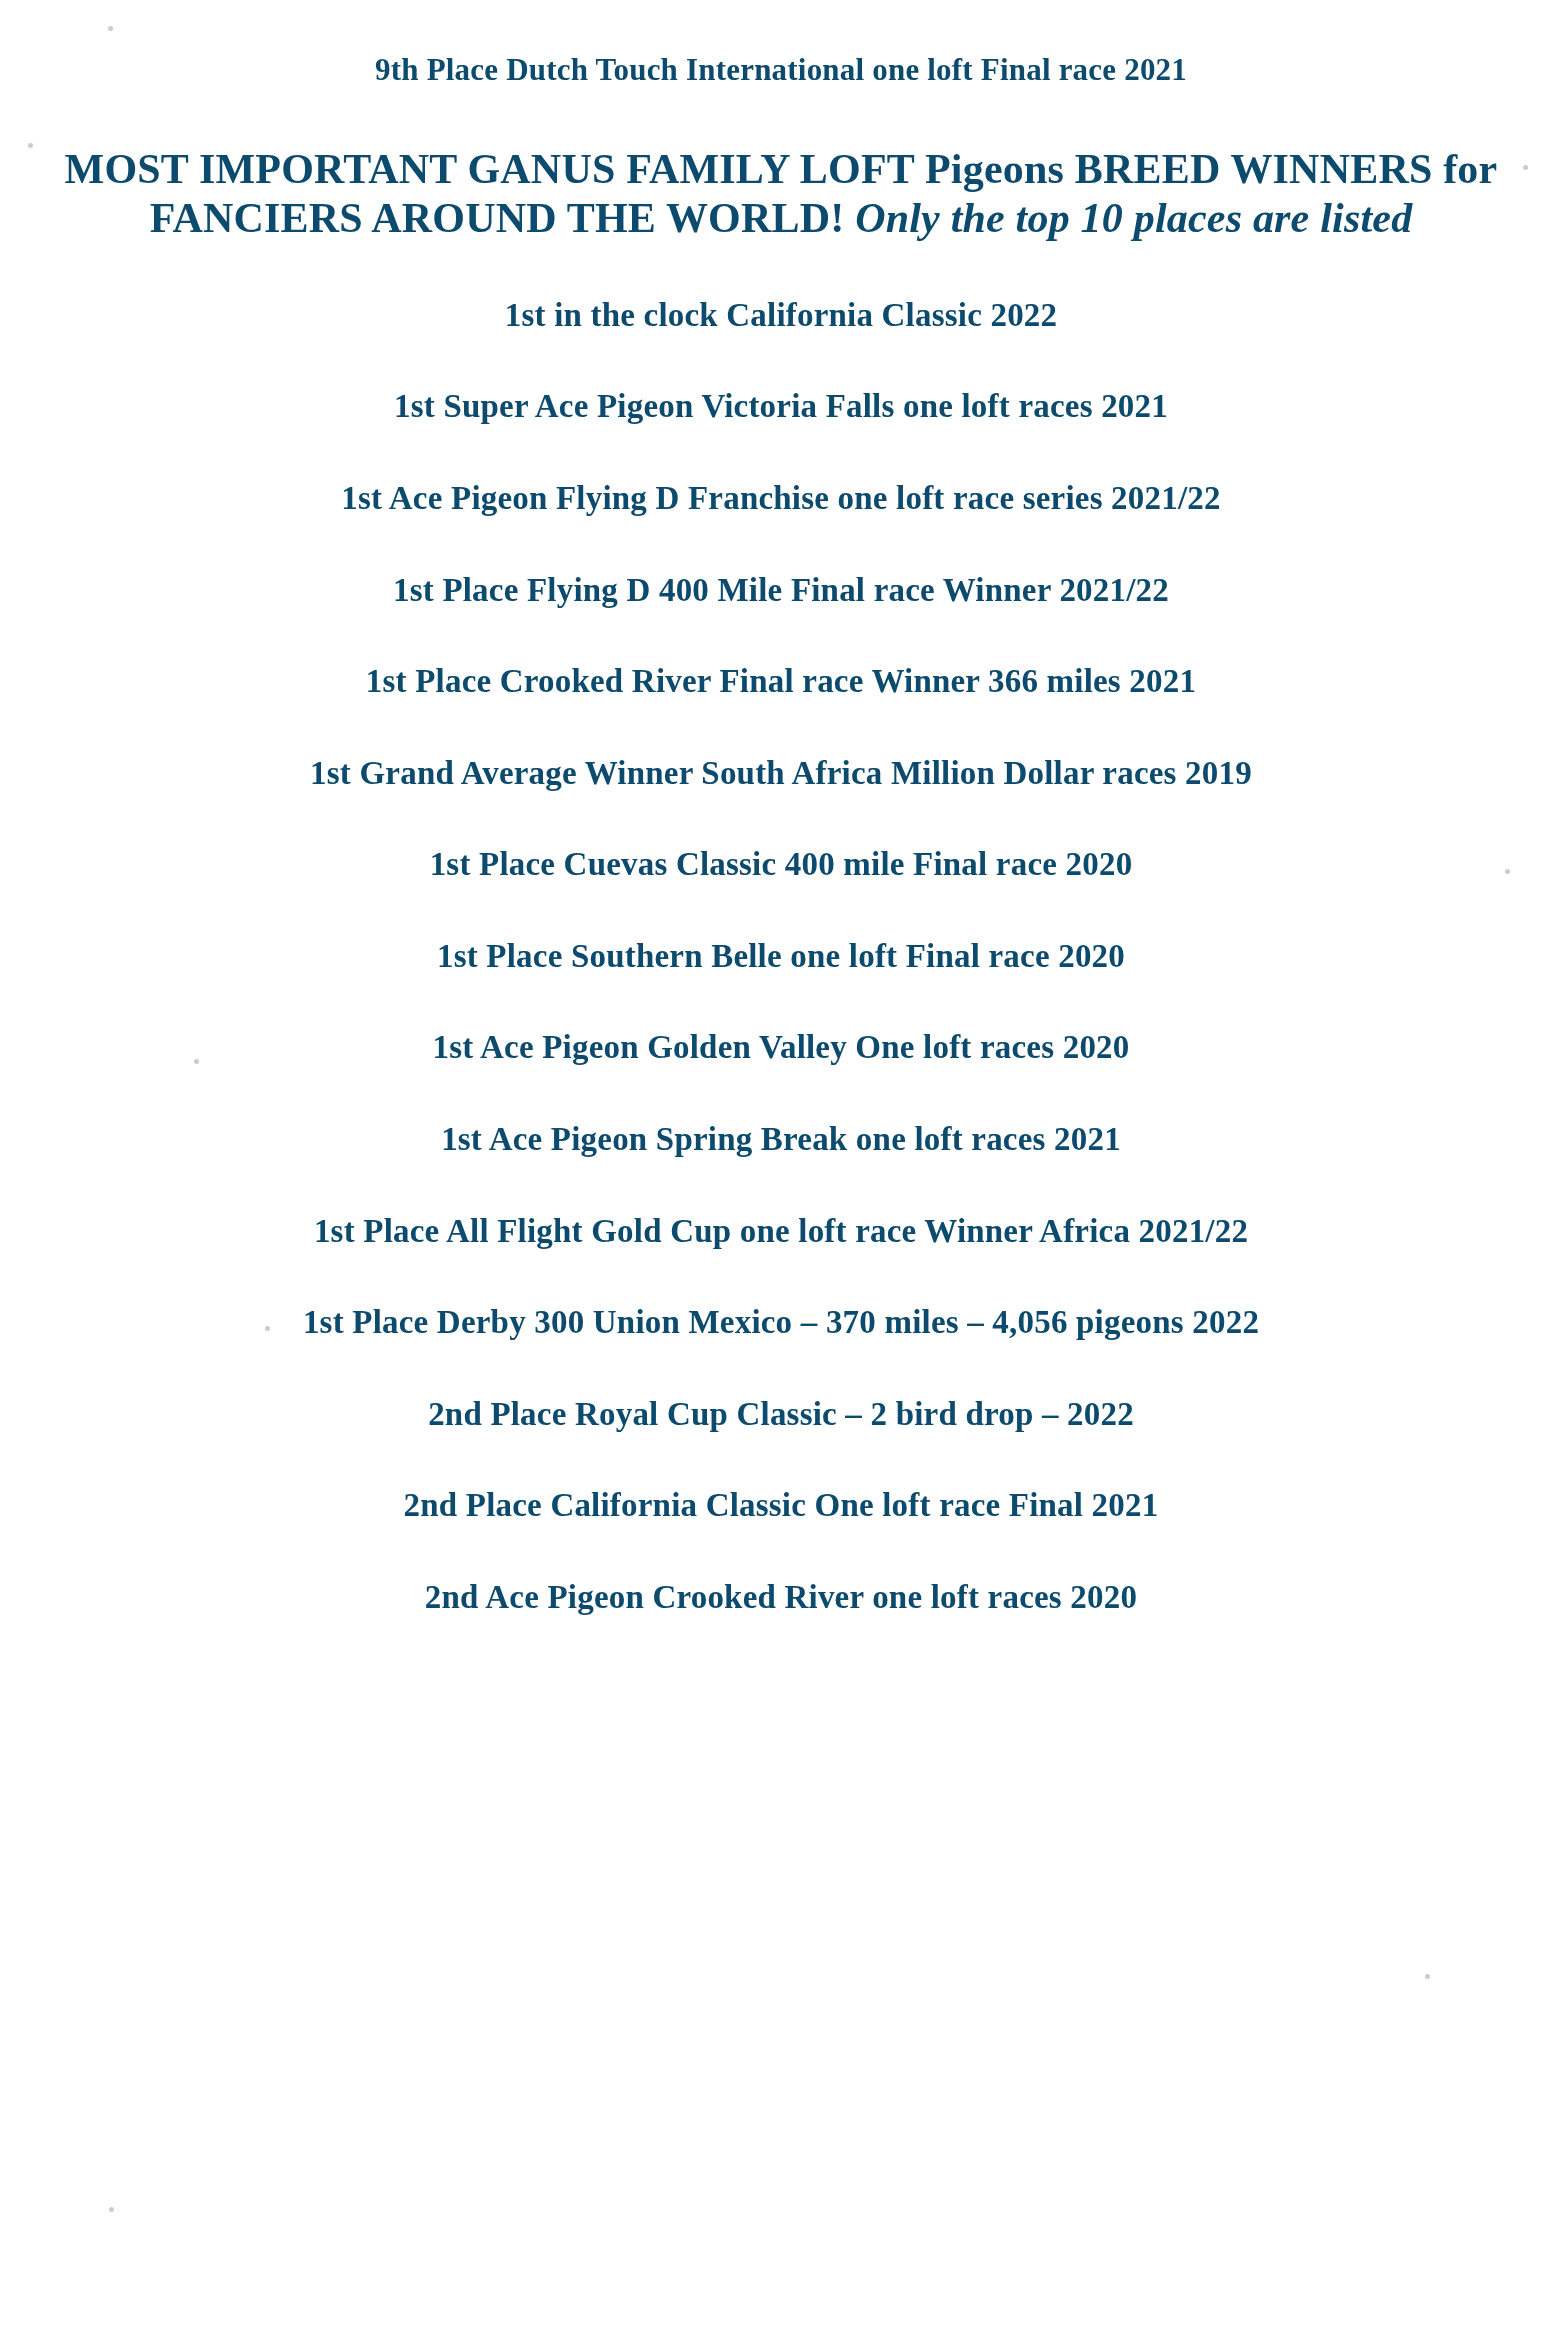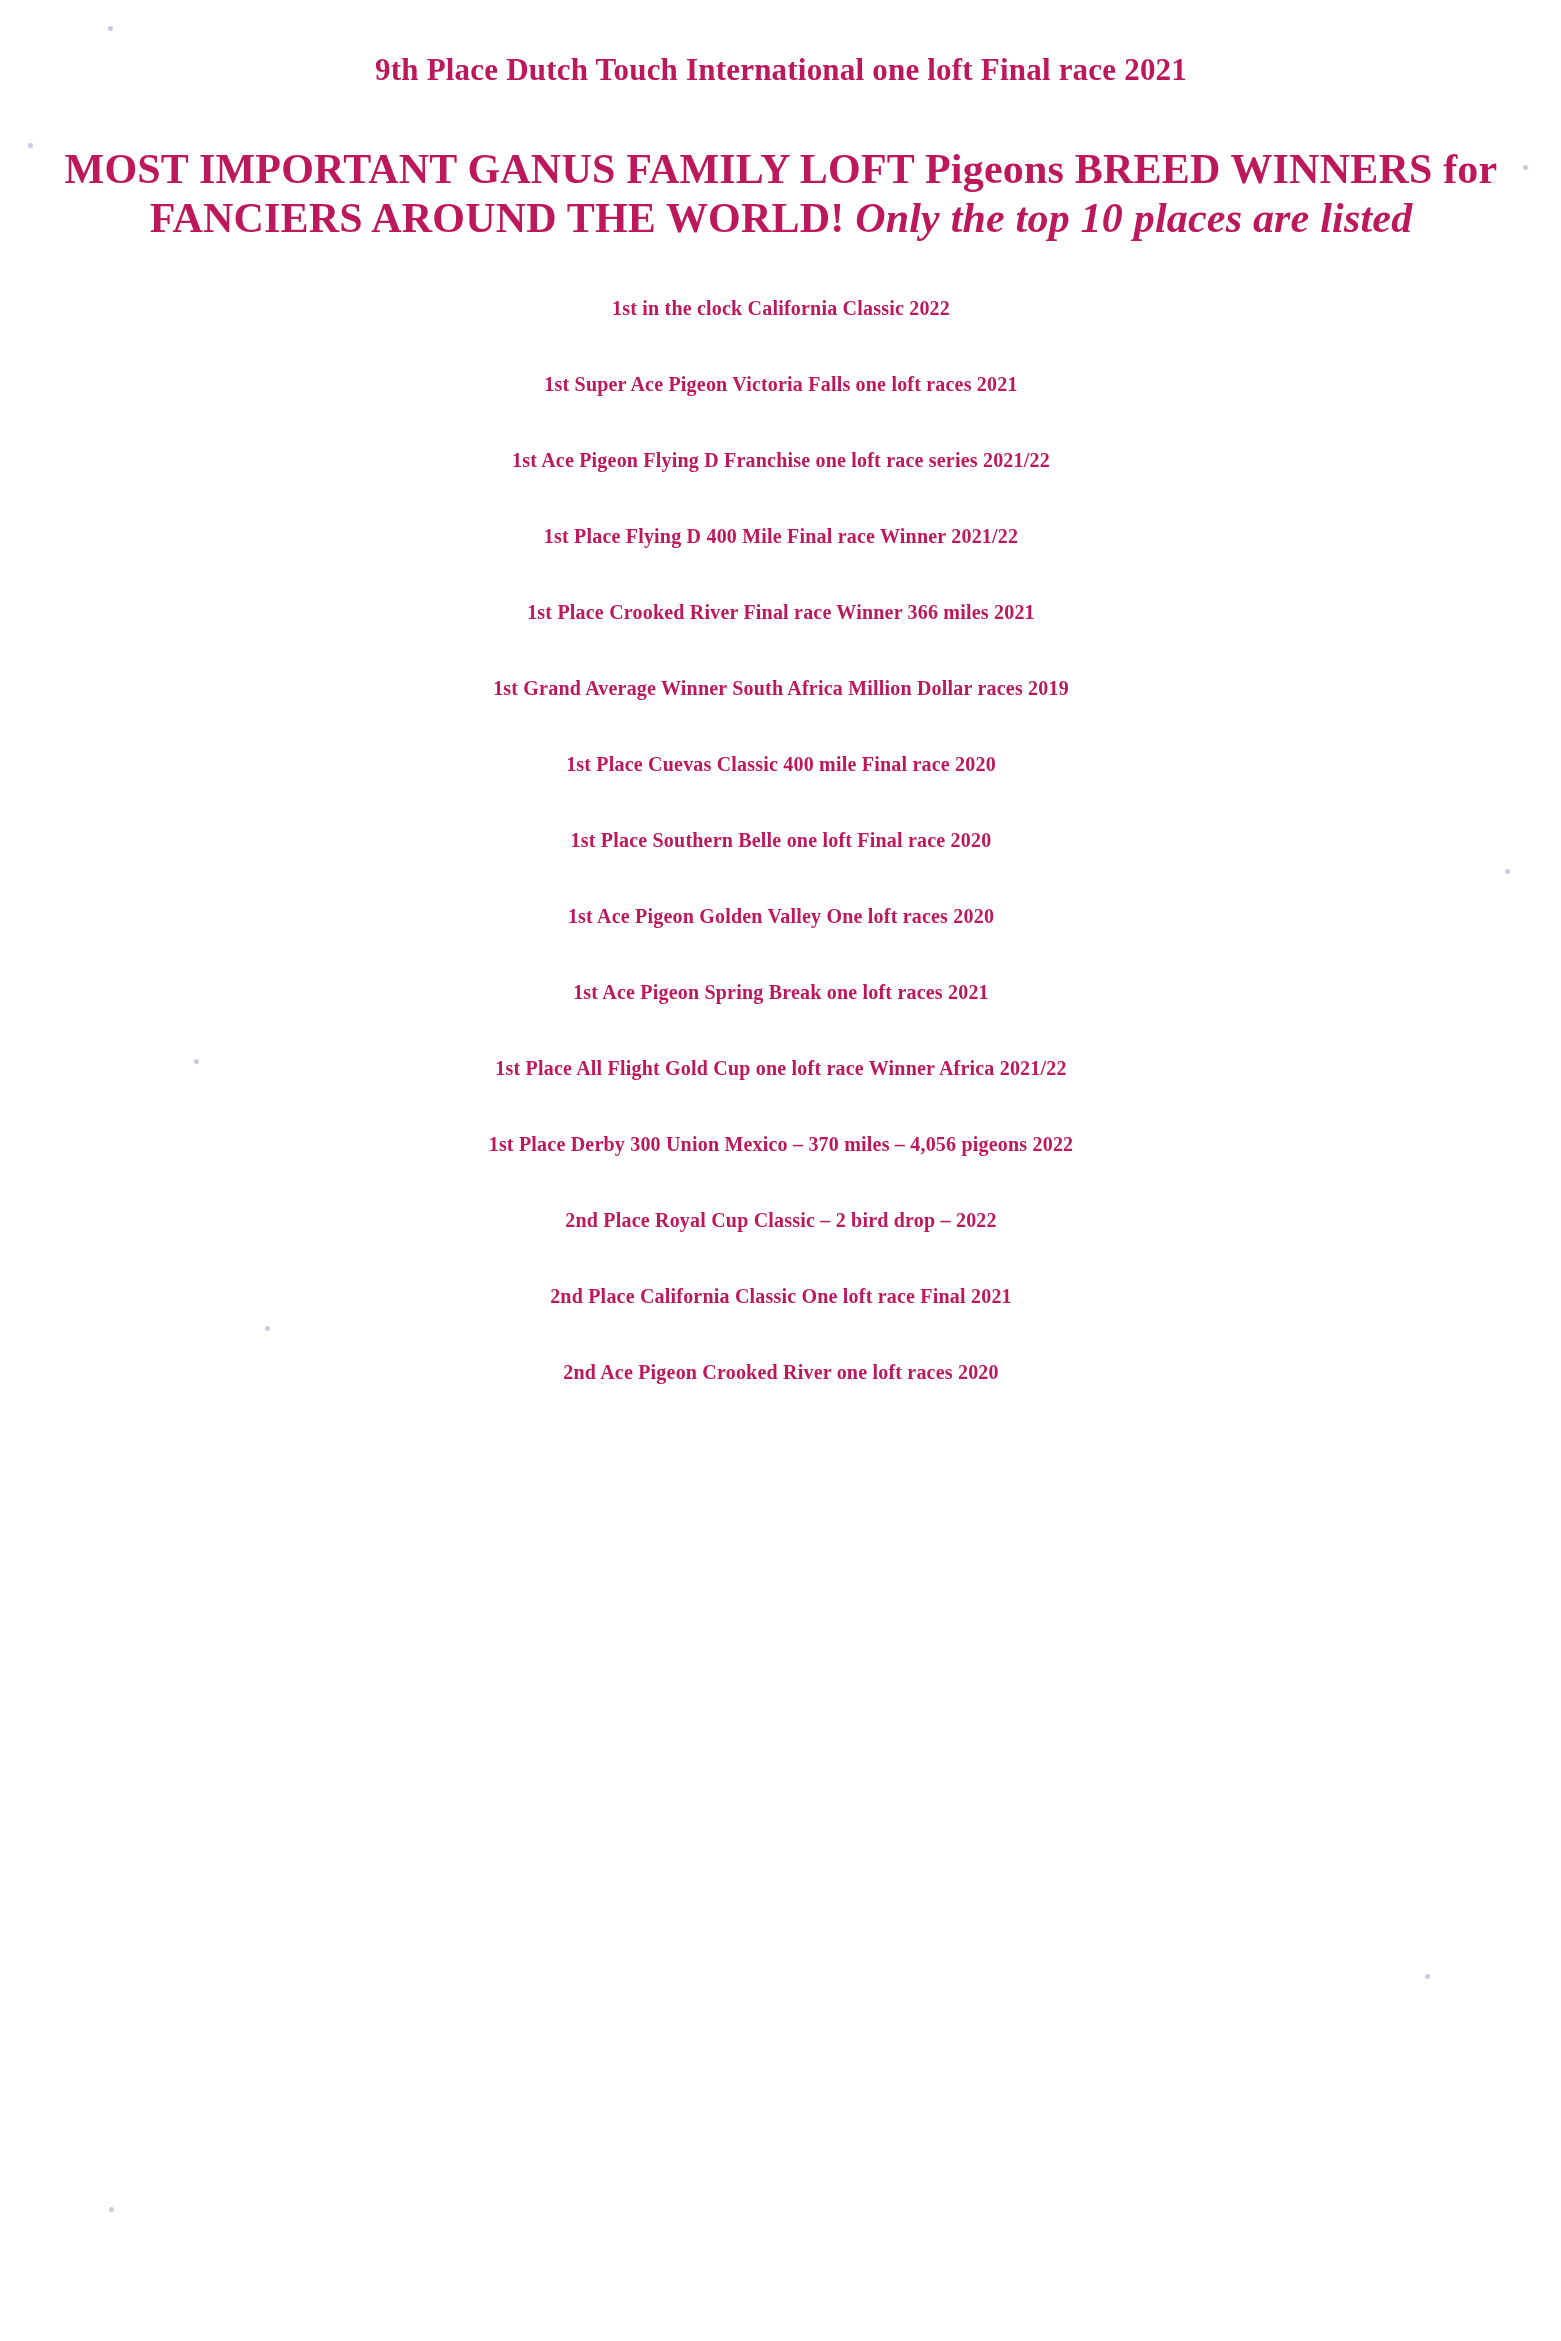--- a/index.html
+++ b/index.html
@@ -16,39 +16,39 @@
   .page {
     width: 1562px;
     min-height: 2342px;
     box-sizing: border-box;
     padding: 38px 31px 31px 31px;
     position: relative;
   }
   .line {
     text-align: center;
     font-weight: bold;
-    color: #be185d;
+    color: #0c4a6e;
     letter-spacing: 0.2px;
   }
   .headline {
     font-size: 31px;
     line-height: 1.15;
     margin: 14px 0 0 0;
   }
   .subhead {
     font-size: 42px;
     line-height: 1.18;
     margin: 57px 0 0 0;
     padding: 0 7.7px;
   }
   .subhead .italic {
     font-style: italic;
   }
   .entry {
-    font-size: 20px;
+    font-size: 33px;
     line-height: 1.2;
     margin: 0;
   }
   .entry-wrap {
     margin-top: 52px;
   }
   .entry-wrap.tight {
   }
   .speck {
     position: absolute;

